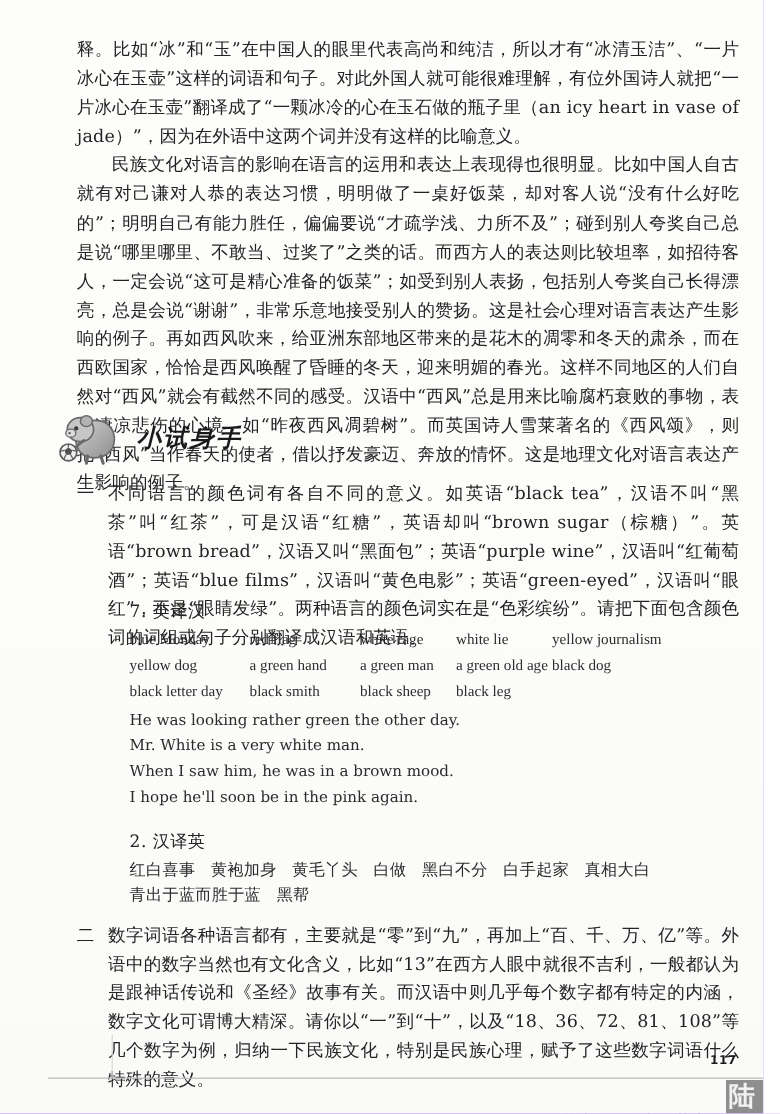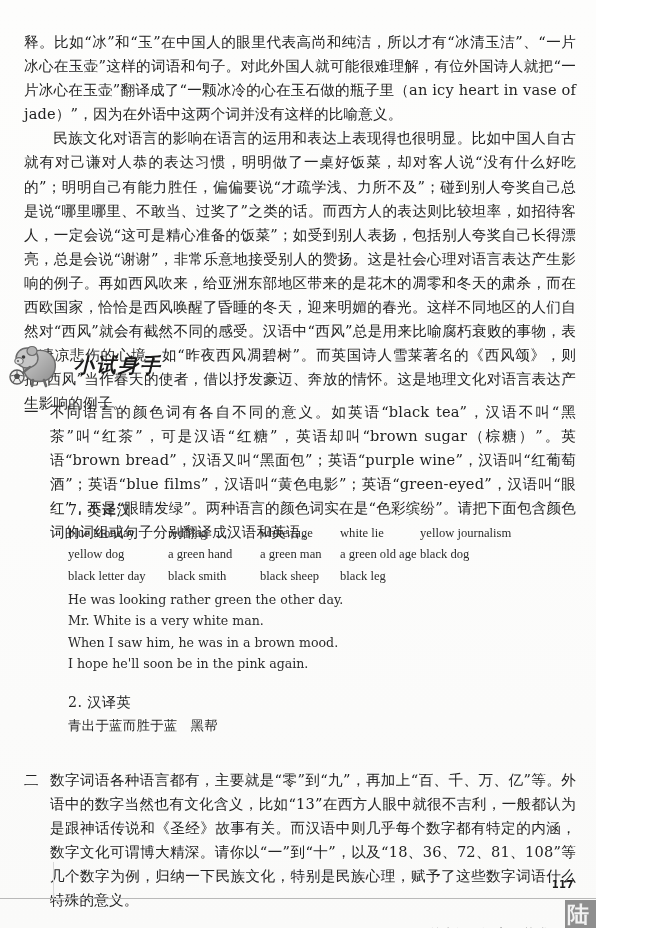--- a/index.html
+++ b/index.html
@@ -8,20 +8,21 @@
     background: #ffffff;
   }
   .page {
     position: relative;
     width: 596px;
     height: 928px;
     background: #8b5cf6;
     overflow: hidden;
     font-family: "DejaVu Serif", "Liberation Serif", serif;
     color: #1d1d1d;
+    padding-left: 40px;
   }
   
   .page::before {
     content: "";
     position: absolute;
     inset: 0;
     background: linear-gradient(180deg, #fdfdfc 0%, #fcfcfb 55%, #fafaf9 100%);
     pointer-events: none;
     z-index: 0;
   }
@@ -287,20 +288,23 @@
         <div>Mr. White is a very white man.</div>
         <div>When I saw him, he was in a brown mood.</div>
         <div>I hope he'll soon be in the pink again.</div>
       </div>
     </div>
 
     <div class="sub-block" style="top: 692px;">
       <div class="sub-title">2. 汉译英</div>
       <div class="cn-rows">
         <div>
+          <span>红白喜事</span><span>黄袍加身</span><span>黄毛丫头</span><span>白做</span><span>黑白不分</span><span>白手起家</span><span>真相大白</span>
+        </div>
+        <div>
           <span>青出于蓝而胜于蓝</span><span>黑帮</span>
         </div>
       </div>
     </div>
 
     <div class="ex-item" style="top: 768px;">
       <div class="ex-marker">二</div>
       <div class="ex-body">
         <p class="para">数字词语各种语言都有，主要就是“零”到“九”，再加上“百、千、万、亿”等。外语中的数字当然也有文化含义，比如“13”在西方人眼中就很不吉利，一般都认为是跟神话传说和《圣经》故事有关。而汉语中则几乎每个数字都有特定的内涵，数字文化可谓博大精深。请你以“一”到“十”，以及“18、36、72、81、108”等几个数字为例，归纳一下民族文化，特别是民族心理，赋予了这些数字词语什么特殊的意义。</p>
       </div>

